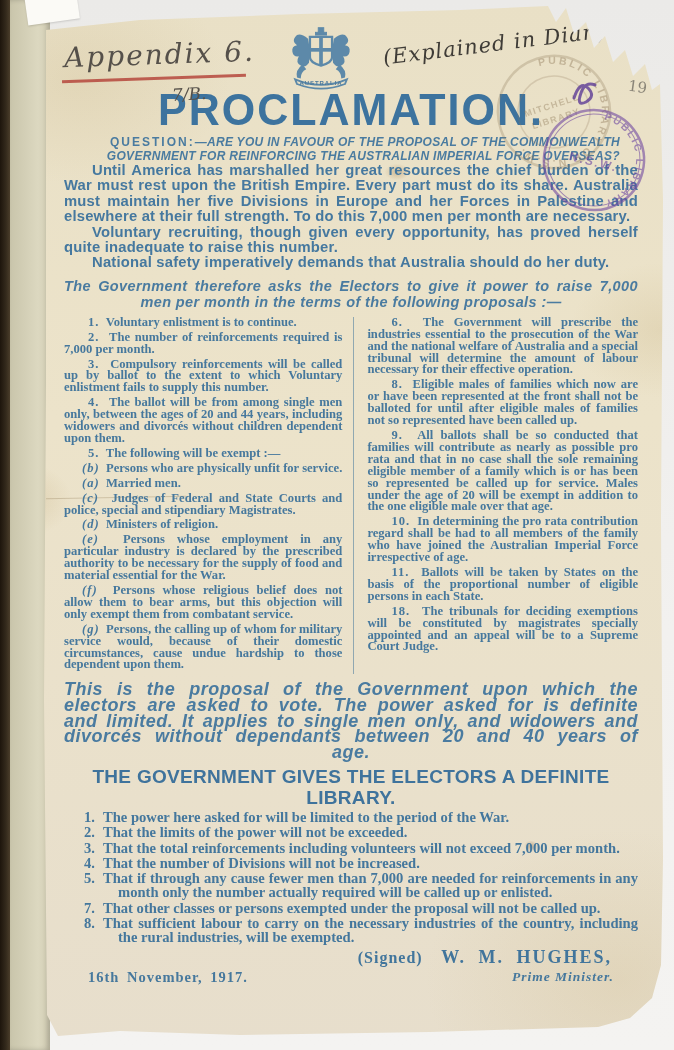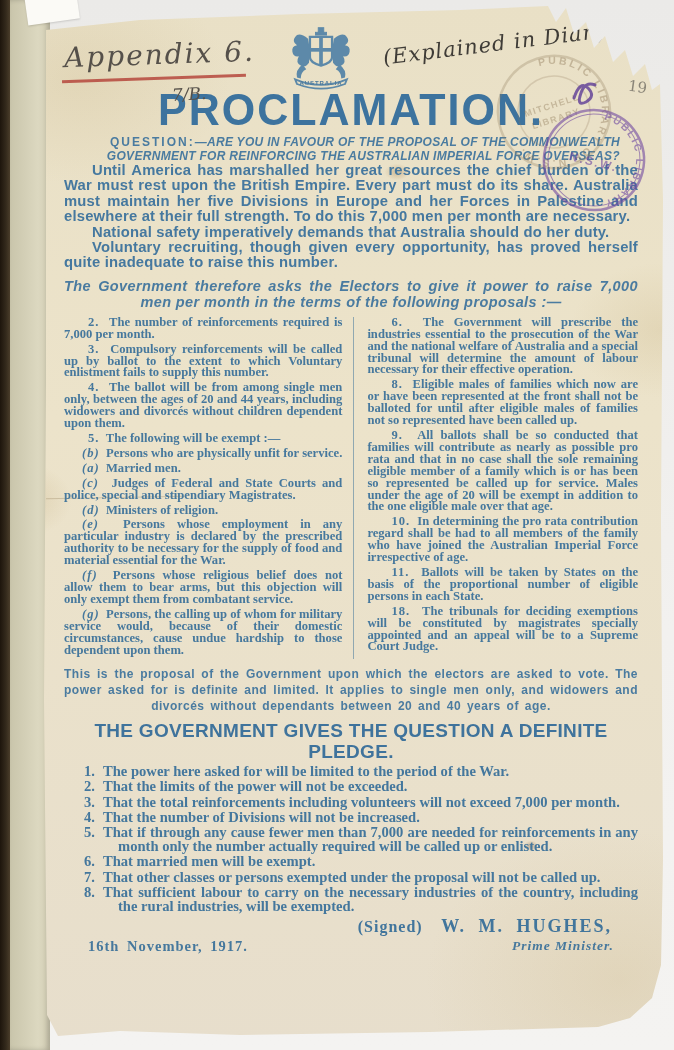--- a/index.html
+++ b/index.html
@@ -62,21 +62,21 @@
   .cols{display:flex;margin-top:6px;}
   .col{font-family:"Liberation Serif",serif;font-weight:700;font-size:12.6px;line-height:11.9px;color:#46789d;}
   .col-left{flex:0 0 48.5%;padding-right:11px;border-right:1px solid rgba(70,120,157,.55);}
   .col-right{flex:1;padding-left:13px;}
   .prop{margin:0 0 3px 0;text-align:justify;text-indent:24px;}
   .prop .plabel{letter-spacing:1px;}
   .prop.sub{text-indent:18px;}
   .prop.sub .plabel{font-style:italic;}
 
   
-  .summary{margin:8px 0 0 0;font-size:12px;line-height:15.6px;font-weight:700;color:#4a7ba0;text-align:justify;text-align-last:center;letter-spacing:.5px;word-spacing:2px;}
+  .summary{margin:8px 0 0 0;font-size:18px;line-height:15.6px;font-weight:700;font-style:italic;color:#4a7ba0;text-align:justify;text-align-last:center;letter-spacing:.5px;word-spacing:2px;}
 
   
   .pledge-heading{margin:6px 0 2px 0;text-align:center;font-size:19px;line-height:21px;font-weight:800;color:#3f739c;letter-spacing:.3px;}
   .pledge-list{font-family:"Liberation Serif",serif;font-weight:700;color:#44779d;}
   .pledge-item{margin:0 0 1px 0;font-size:14.6px;line-height:14.2px;text-align:justify;padding-left:54px;text-indent:-34px;}
   .pledge-item .plabel{padding-right:8px;}
 
   
   .sig-row{text-align:right;margin-top:3px;font-family:"Liberation Serif",serif;font-weight:700;color:#41759c;font-size:18px;line-height:20px;padding-right:26px;}
   .sig-row .sig-label{font-size:16px;letter-spacing:1px;padding-right:14px;}
@@ -149,29 +149,30 @@
 
     <div class="content">
       <h1 class="title">PROCLAMATION.</h1>
 
 
       <p class="question"><span class="q-label">QUESTION:</span><span class="q-text">—ARE YOU IN FAVOUR OF THE PROPOSAL OF THE COMMONWEALTH GOVERNMENT FOR REINFORCING THE AUSTRALIAN IMPERIAL FORCE OVERSEAS?</span></p>
 
       <div class="body-block">
 
       <p class="body-p">Until America has marshalled her great resources the chief burden of the War must rest upon the British Empire.  Every part must do its share. Australia must maintain her five Divisions in Europe and her Forces in Palestine and elsewhere at their full strength.  To do this 7,000 men per month are necessary.</p>
+          <p class="body-p">Voluntary recruiting, though given every opportunity, has proved herself quite inadequate to raise this number.</p>
           <p class="body-p">National safety imperatively demands that Australia should do her duty.</p>
-          <p class="body-p">Voluntary recruiting, though given every opportunity, has proved herself quite inadequate to raise this number.</p>
         </div>
 
       <p class="lead">The Government therefore asks the Electors to give it power to raise 7,000 men per month in the terms of the following proposals :—</p>
 
       <div class="cols">
         <div class="col col-left">
 
+        <p class="prop n"><span class="plabel">1.</span>&nbsp;&nbsp;<span>Voluntary enlistment is to continue.</span></p>
             <p class="prop n"><span class="plabel">2.</span>&nbsp;&nbsp;<span>The number of reinforcements required is 7,000 per month.</span></p>
             <p class="prop n"><span class="plabel">3.</span>&nbsp;&nbsp;<span>Compulsory reinforcements will be called up by ballot to the extent to which Voluntary enlistment fails to supply this number.</span></p>
             <p class="prop n"><span class="plabel">4.</span>&nbsp;&nbsp;<span>The ballot will be from among single men only, between the ages of 20 and 44 years, including widowers and divorcés without children dependent upon them.</span></p>
             <p class="prop n"><span class="plabel">5.</span>&nbsp;&nbsp;<span>The following will be exempt :—</span></p>
             <p class="prop sub"><span class="plabel">(b)</span>&nbsp;&nbsp;<span>Persons who are physically unfit for service.</span></p>
             <p class="prop sub"><span class="plabel">(a)</span>&nbsp;&nbsp;<span>Married men.</span></p>
             <p class="prop sub"><span class="plabel">(c)</span>&nbsp;&nbsp;<span>Judges of Federal and State Courts and police, special and stipendiary Magistrates.</span></p>
             <p class="prop sub"><span class="plabel">(d)</span>&nbsp;&nbsp;<span>Ministers of religion.</span></p>
             <p class="prop sub"><span class="plabel">(e)</span>&nbsp;&nbsp;<span>Persons whose employment in any particular industry is declared by the prescribed authority to be necessary for the supply of food and material essential for the War.</span></p>
             <p class="prop sub"><span class="plabel">(f)</span>&nbsp;&nbsp;<span>Persons whose religious belief does not allow them to bear arms, but this objection will only exempt them from combatant service.</span></p>
@@ -183,30 +184,29 @@
             <p class="prop n"><span class="plabel">8.</span>&nbsp;&nbsp;<span>Eligible males of families which now are or have been represented at the front shall not be balloted for until after eligible males of families not so represented have been called up.</span></p>
             <p class="prop n"><span class="plabel">9.</span>&nbsp;&nbsp;<span>All ballots shall be so conducted that families will contribute as nearly as possible pro rata and that in no case shall the sole remaining eligible member of a family which is or has been so represented be called up for service.  Males under the age of 20 will be exempt in addition to the one eligible male over that age.</span></p>
             <p class="prop n"><span class="plabel">10.</span>&nbsp;&nbsp;<span>In determining the pro rata contribution regard shall be had to all members of the family who have joined the Australian Imperial Force irrespective of age.</span></p>
             <p class="prop n"><span class="plabel">11.</span>&nbsp;&nbsp;<span>Ballots will be taken by States on the basis of the proportional number of eligible persons in each State.</span></p>
             <p class="prop n"><span class="plabel">18.</span>&nbsp;&nbsp;<span>The tribunals for deciding exemptions will be constituted by magistrates specially appointed and an appeal will be to a Supreme Court Judge.</span></p>
           </div>
       </div>
 
       <p class="summary">This is the proposal of the Government upon which the electors are asked to vote.   The power asked for is definite and limited.   It applies to single men only, and widowers and divorcés without dependants between 20 and 40 years of age.</p>
 
-      <h2 class="pledge-heading">THE GOVERNMENT GIVES THE QUESTION A DEFINITE PLEDGE.</h2>
+      <h2 class="pledge-heading">THE GOVERNMENT GIVES THE ELECTORS A DEFINITE LIBRARY.</h2>
 
       <div class="pledge-list">
 
       <p class="pledge-item"><span class="plabel">1.</span><span>The power here asked for will be limited to the period of the War.</span></p>
           <p class="pledge-item"><span class="plabel">2.</span><span>That the limits of the power will not be exceeded.</span></p>
           <p class="pledge-item"><span class="plabel">3.</span><span>That the total reinforcements including volunteers will not exceed 7,000 per month.</span></p>
           <p class="pledge-item"><span class="plabel">4.</span><span>That the number of Divisions will not be increased.</span></p>
           <p class="pledge-item"><span class="plabel">5.</span><span>That if through any cause fewer men than 7,000 are needed for reinforcements in any month only the number  actually required will be called up or enlisted.</span></p>
-          <p class="pledge-item"><span class="plabel">6.</span><span>That married men will be exempt.</span></p>
           <p class="pledge-item"><span class="plabel">7.</span><span>That other classes or persons exempted under the proposal will not be called up.</span></p>
           <p class="pledge-item"><span class="plabel">8.</span><span>That sufficient labour to carry on the necessary industries of the country, including the rural industries, will be exempted.</span></p>
         </div>
 
       <div class="sig-row">
         <span class="sig-label">(Signed)</span>
         <span class="sig-name">W. M. HUGHES,</span>
       </div>
       <div class="role-row">
         <span class="date">16th November, 1917.</span>

